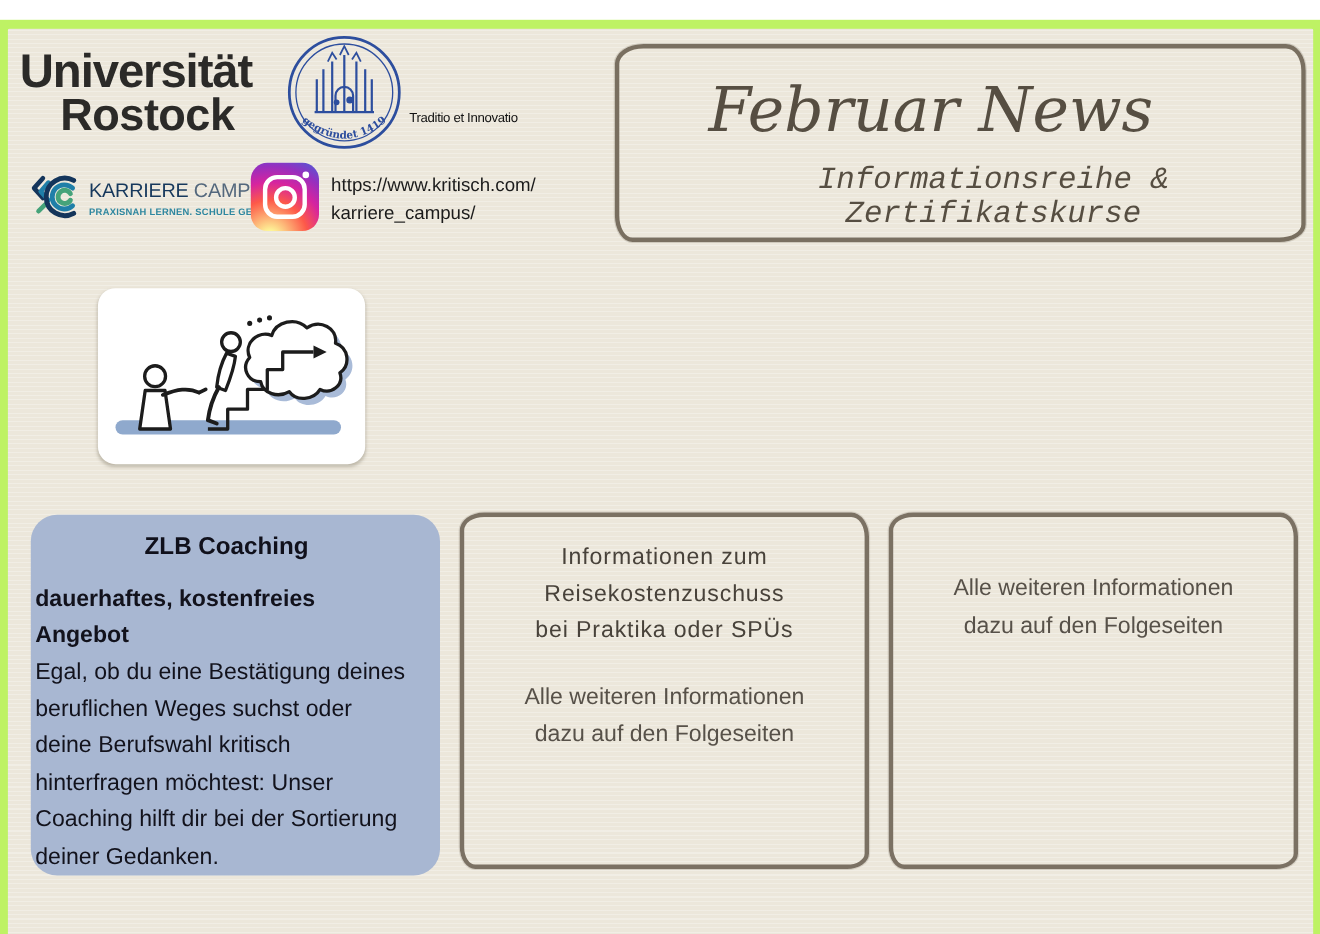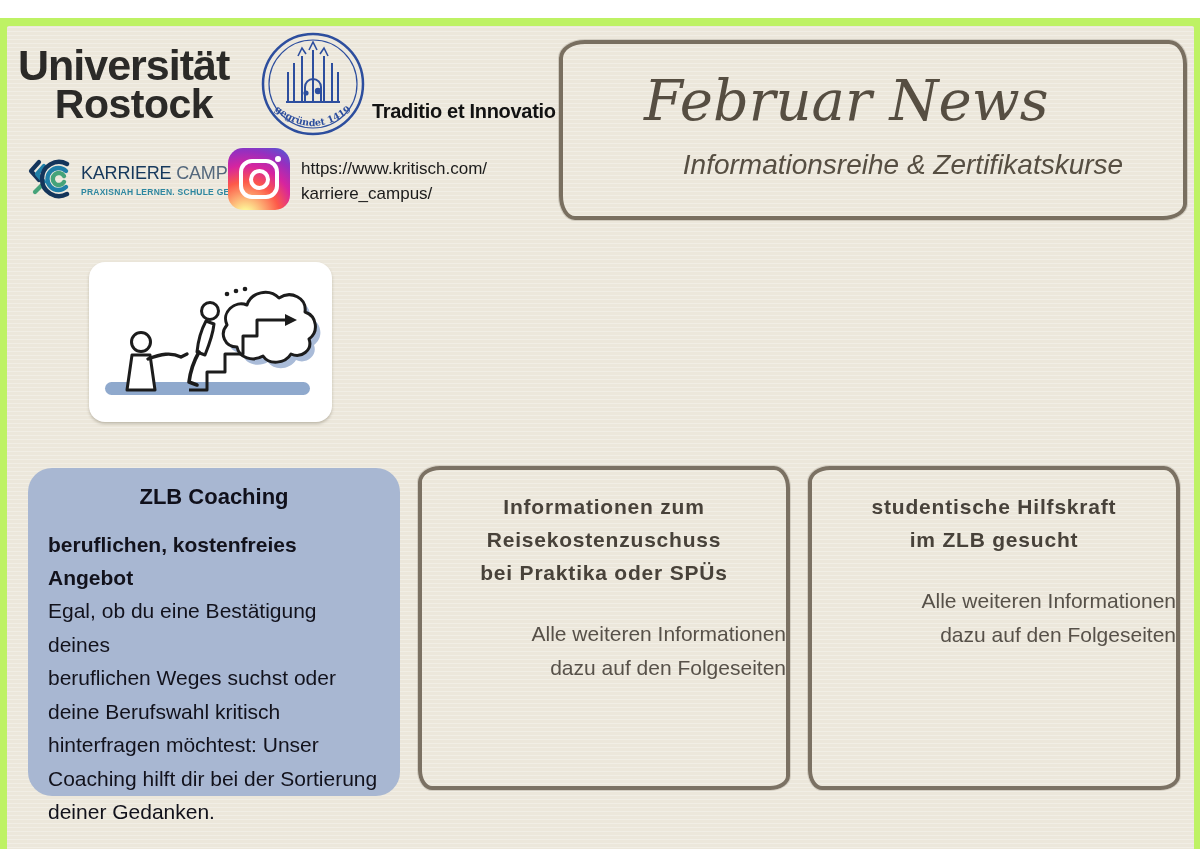--- a/index.html
+++ b/index.html
@@ -15,21 +15,21 @@
     border-radius:2px;
   }
 
   
   .wordmark { position:absolute; left:18px; top:26px; width:240px; color:#2b2a28; line-height:1; }
   .wordmark .l1 { font-size:43px; font-weight:700; letter-spacing:-1px; }
   .wordmark .l2 { font-size:41px; font-weight:700; letter-spacing:-0.5px; text-align:center; padding-right:8px; margin-top:-3px; }
 
   .seal { position:absolute; left:258px; top:12px; width:110px; height:114px; }
 
-  .motto { position:absolute; left:372px; top:82px; font-size:20px; font-weight:700; letter-spacing:-0.3px; color:#121212; }
+  .motto { position:absolute; left:372px; top:82px; font-size:12px; font-weight:400; letter-spacing:-0.3px; color:#121212; }
 
   .kc { position:absolute; left:28px; top:137px; display:flex; align-items:flex-start; }
   .kc-text { margin-left:7px; padding-top:8px; }
   .kc-name { font-size:18px; letter-spacing:-0.2px; white-space:nowrap; }
   .kc-name .b { font-weight:400; color:#16385c; }
   .kc-name .r { font-weight:400; color:#54687d; }
   .kc-tagline { font-size:8.5px; font-weight:700; color:#2e87a0; letter-spacing:.25px; margin-top:3px; white-space:nowrap; }
 
   .ig-icon { position:absolute; left:228px; top:130px; width:62px; height:62px; border-radius:15px;
     background:radial-gradient(circle at 28% 110%, #fdf497 0%, #fdf497 8%, #fd5949 42%, #d6249f 62%, #962fbf 80%, #4f5bd5 98%);
@@ -46,54 +46,54 @@
     border:4px solid #796f60;
     border-radius:26px 18px 24px 16px / 18px 24px 16px 24px;
     box-shadow:0 0 0 1px rgba(121,111,96,.25);
   }
   .news-title {
     margin-top:24px; padding-left:81px; text-align:left;
     font-family:"DejaVu Serif", serif; font-style:italic; font-size:56px; color:#564e42;
   }
   .news-subtitle {
     margin-top:16px; padding-left:60px; text-align:center;
-    font-family:Liberation Sans, sans-serif; font-style:italic; font-size:28px; color:#564e42;
+    font-family:Liberation Mono, monospace; font-style:italic; font-size:28px; color:#564e42;
   }
 
   
   .illu {
     position:absolute; left:89px; top:244px; width:243px; height:160px;
     background:#fff; border-radius:16px; box-shadow:0 2px 3px rgba(110,100,80,.35);
   }
   .illu svg { display:block; width:100%; height:100%; }
 
   
   .card-blue {
     position:absolute; left:28px; top:450px; width:372px; height:328px;
-    background:#a8b7d2; border-radius:24px; padding:16px 20px 0 20px; color:#12121c;
+    background:#a8b7d2; border-radius:24px; padding:16px 20px 0 4px; color:#12121c;
   }
   .card-blue .title { text-align:center; font-size:22px; font-weight:700; color:#10101b; }
   .card-blue .subtitle { margin-top:18px; font-size:21px; font-weight:700; line-height:33px; white-space:pre-line; }
   .card-blue .body { font-size:21px; line-height:33.5px; white-space:pre-line; }
 
   .card-outline {
     position:absolute; top:448px; width:372px; height:324px;
     border:4px solid #7b7163;
     border-radius:22px 16px 20px 14px / 16px 22px 14px 20px;
     box-shadow:0 0 0 1px rgba(123,113,99,.22);
     padding-top:20px;
   }
   .card-outline.mid { left:418px; }
   .card-outline.right { left:808px; }
   .card-outline .title {
-    text-align:center; font-size:21px; font-weight:700; letter-spacing:.8px;
+    text-align:center; font-size:21px; font-weight:400; letter-spacing:.8px;
     line-height:33px; color:#48423a; white-space:pre-line;
   }
   .card-outline .body {
-    text-align:right; margin-top:28px; font-size:21px; line-height:34px;
+    text-align:center; margin-top:28px; font-size:21px; line-height:34px;
     color:#575149; white-space:pre-line;
   }
 </style>
 </head>
 <body>
 
 <div class="page">
   <div class="paper"></div>
 
   <div class="wordmark">
@@ -178,37 +178,35 @@
       <path d="M110,90 Q102,104 100,120 M100,120 L108,123" fill="none" stroke="#1c1c1c" stroke-width="3.6" stroke-linecap="round"></path>
 
       <circle cx="52" cy="80" r="9.5" fill="#fff" stroke="#1c1c1c" stroke-width="3"></circle>
       <path d="M43,93 L61,93 L66,128 L38,128 Z" fill="#fff" stroke="#1c1c1c" stroke-width="3" stroke-linejoin="round"></path>
       <path d="M59,97 C72,92 82,90 92,95 M92,95 L98,92" fill="none" stroke="#1c1c1c" stroke-width="3.4" stroke-linecap="round"></path>
     </svg>
   </div>
 
   <div class="card-blue">
     <div class="title">ZLB Coaching</div>
-    <div class="subtitle">beruflichen, kostenfreies
+    <div class="subtitle">dauerhaftes, kostenfreies
 Angebot</div>
     <div class="body">Egal, ob du eine Bestätigung deines
 beruflichen Weges suchst oder
 deine Berufswahl kritisch
 hinterfragen möchtest: Unser
 Coaching hilft dir bei der Sortierung
 deiner Gedanken.</div>
   </div>
 
   <div class="card-outline mid">
     <div class="title">Informationen zum
 Reisekostenzuschuss
 bei Praktika oder SPÜs</div>
     <div class="body">Alle weiteren Informationen
 dazu auf den Folgeseiten</div>
   </div>
 
   <div class="card-outline right">
-    <div class="title">studentische Hilfskraft
-im ZLB gesucht</div>
     <div class="body">Alle weiteren Informationen
 dazu auf den Folgeseiten</div>
   </div>
 </div>
 
 </body></html>

